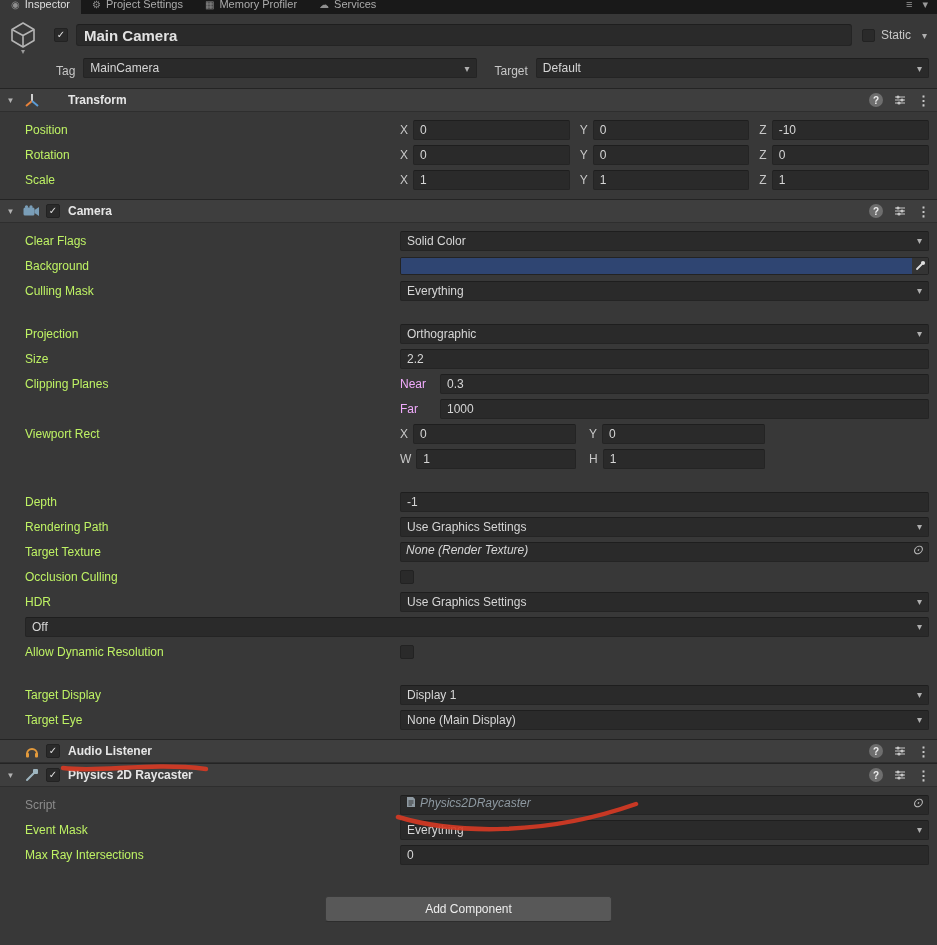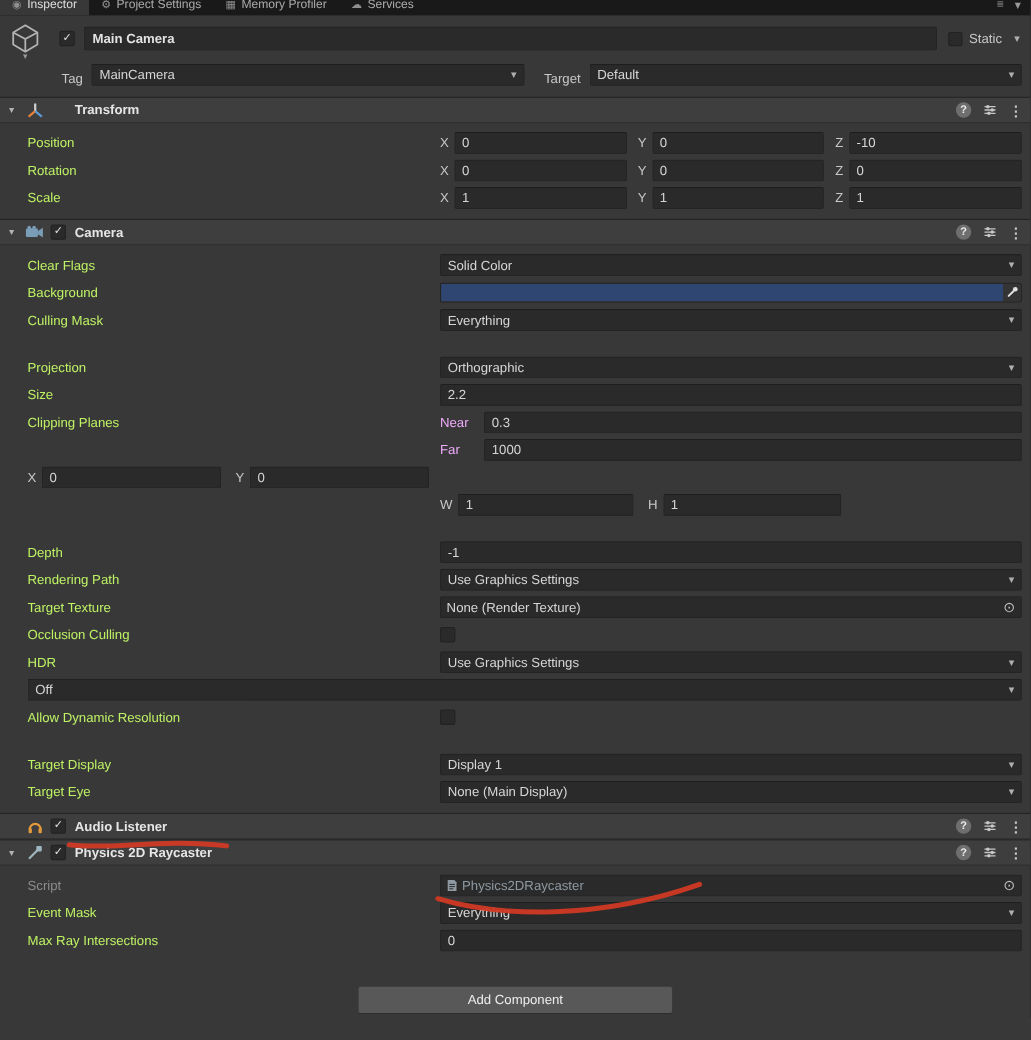--- a/index.html
+++ b/index.html
@@ -26,21 +26,21 @@
   .go-row1{ display:flex; align-items:center; height:26px; }
   .go-icon-wrap{ position:relative; width:46px; height:30px; flex:none; }
   .go-icon-caret{ position:absolute; left:13px; bottom:-6px; font-size:8px; color:#9A9A9A; }
   .go-row2{ display:flex; align-items:flex-end; height:22px; margin-top:8px; padding-left:48px; }
   .inline-label{ margin-right:8px; color:#C8C8C8; }
   .inline-label.layer{ margin-left:18px; }
 
   .name-field{
     flex:1; height:22px; margin:0 10px 0 8px;
     background:#2A2A2A; border:1px solid #242424; border-top-color:#1E1E1E; border-radius:3px;
-    color:#E2E2E2; font-weight:bold; font-size:12px; padding:0 7px; outline:none;
+    color:#E2E2E2; font-weight:bold; font-size:15px; padding:0 7px; outline:none;
     font-family:"Liberation Sans", sans-serif;
   }
   .static-group{ display:flex; align-items:center; gap:6px; flex:none; padding-right:2px; }
   .static-label{ color:#C8C8C8; }
 
   
   .checkbox{
     width:14px; height:14px; flex:none; background:#2A2A2A;
     border:1px solid #222222; border-radius:2px;
     display:inline-flex; align-items:center; justify-content:center; cursor:default;
@@ -82,21 +82,21 @@
   }
   .dropdown{
     flex:1; height:20px; background:#2A2A2A; border:1px solid #242424; border-top-color:#1E1E1E;
     border-radius:2px; display:flex; align-items:center; padding:0 6px; cursor:default; min-width:0;
   }
   .dd-text{ flex:1; color:#D6D6D6; white-space:nowrap; overflow:hidden; }
   .dd-arrow{ color:#AFAFAF; font-size:10px; margin-left:5px; flex:none; }
 
   .objfield{
     flex:1; height:20px; background:#2A2A2A; border:1px solid #242424; border-top-color:#1E1E1E;
-    border-radius:2px; display:flex; align-items:center; padding:0 5px; gap:4px; cursor:default; min-width:0;
+    border-radius:2px; display:flex; align-items:flex-start; padding:0 5px; gap:4px; cursor:default; min-width:0;font-style:italic;
   }
   .obj-text{ flex:1; color:#D6D6D6; white-space:nowrap; overflow:hidden; }
   .obj-text.dim{ color:#8E99A1; }
   .obj-picker{ flex:none; color:#BDBDBD; font-size:13px; line-height:1; cursor:pointer; }
 
   
   .vec3{ flex:1; display:flex; gap:10px; }
   .vec-group{ flex:1; display:flex; align-items:center; gap:5px; min-width:0; }
   .axis{ flex:none; color:#C8C8C8; }
 
@@ -352,20 +352,21 @@
     </div>
     <div class="prop-row">
       <div class="prop-label"></div>
       <div class="prop-value">
         <span class="sub-label">Far</span>
         <input class="field" value="1000" style="">
       </div>
     </div>
 
     <div class="prop-row">
+      <div class="prop-label">Viewport Rect</div>
       <div class="prop-value">
         <div class="vp-group">
             <span class="axis">X</span>
             <input class="field" value="0" style="">
           </div>
         <div class="vp-group">
             <span class="axis">Y</span>
             <input class="field" value="0" style="">
           </div>
       </div>

